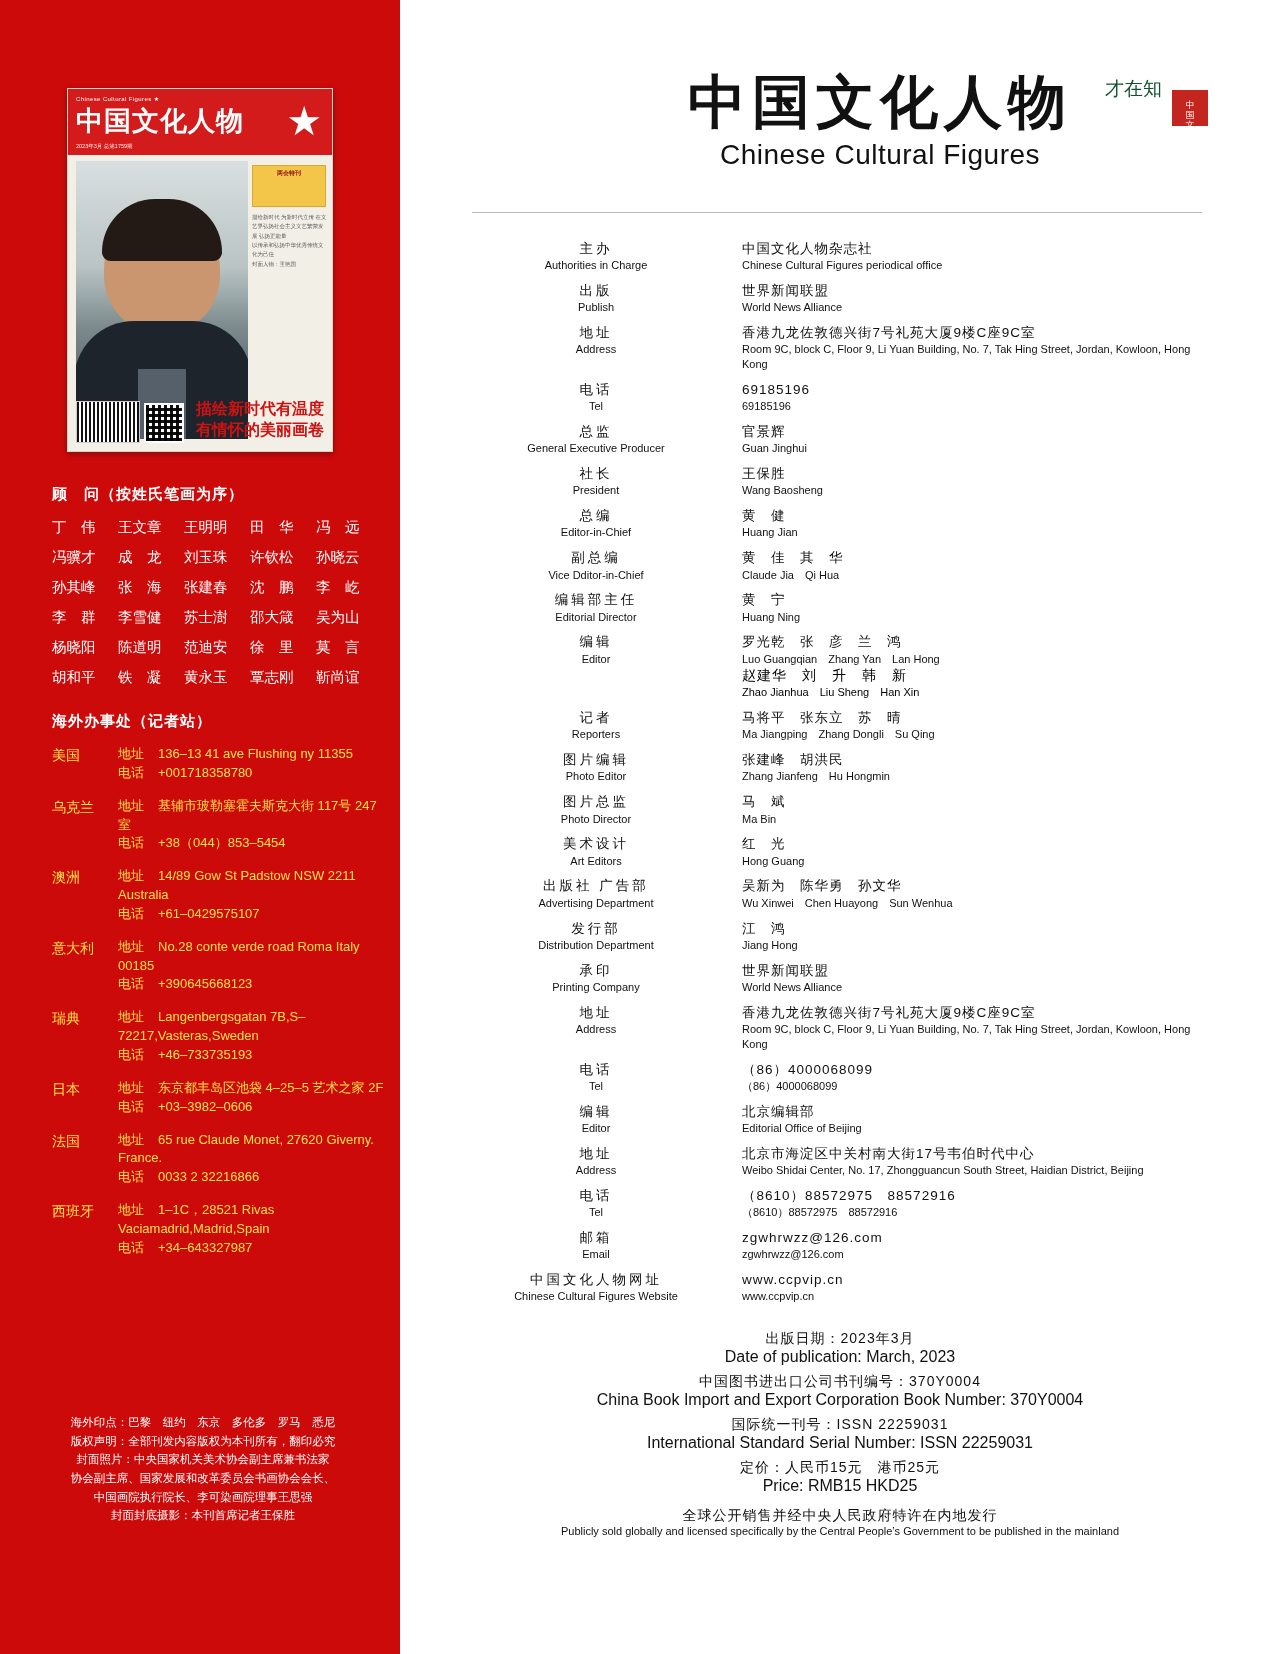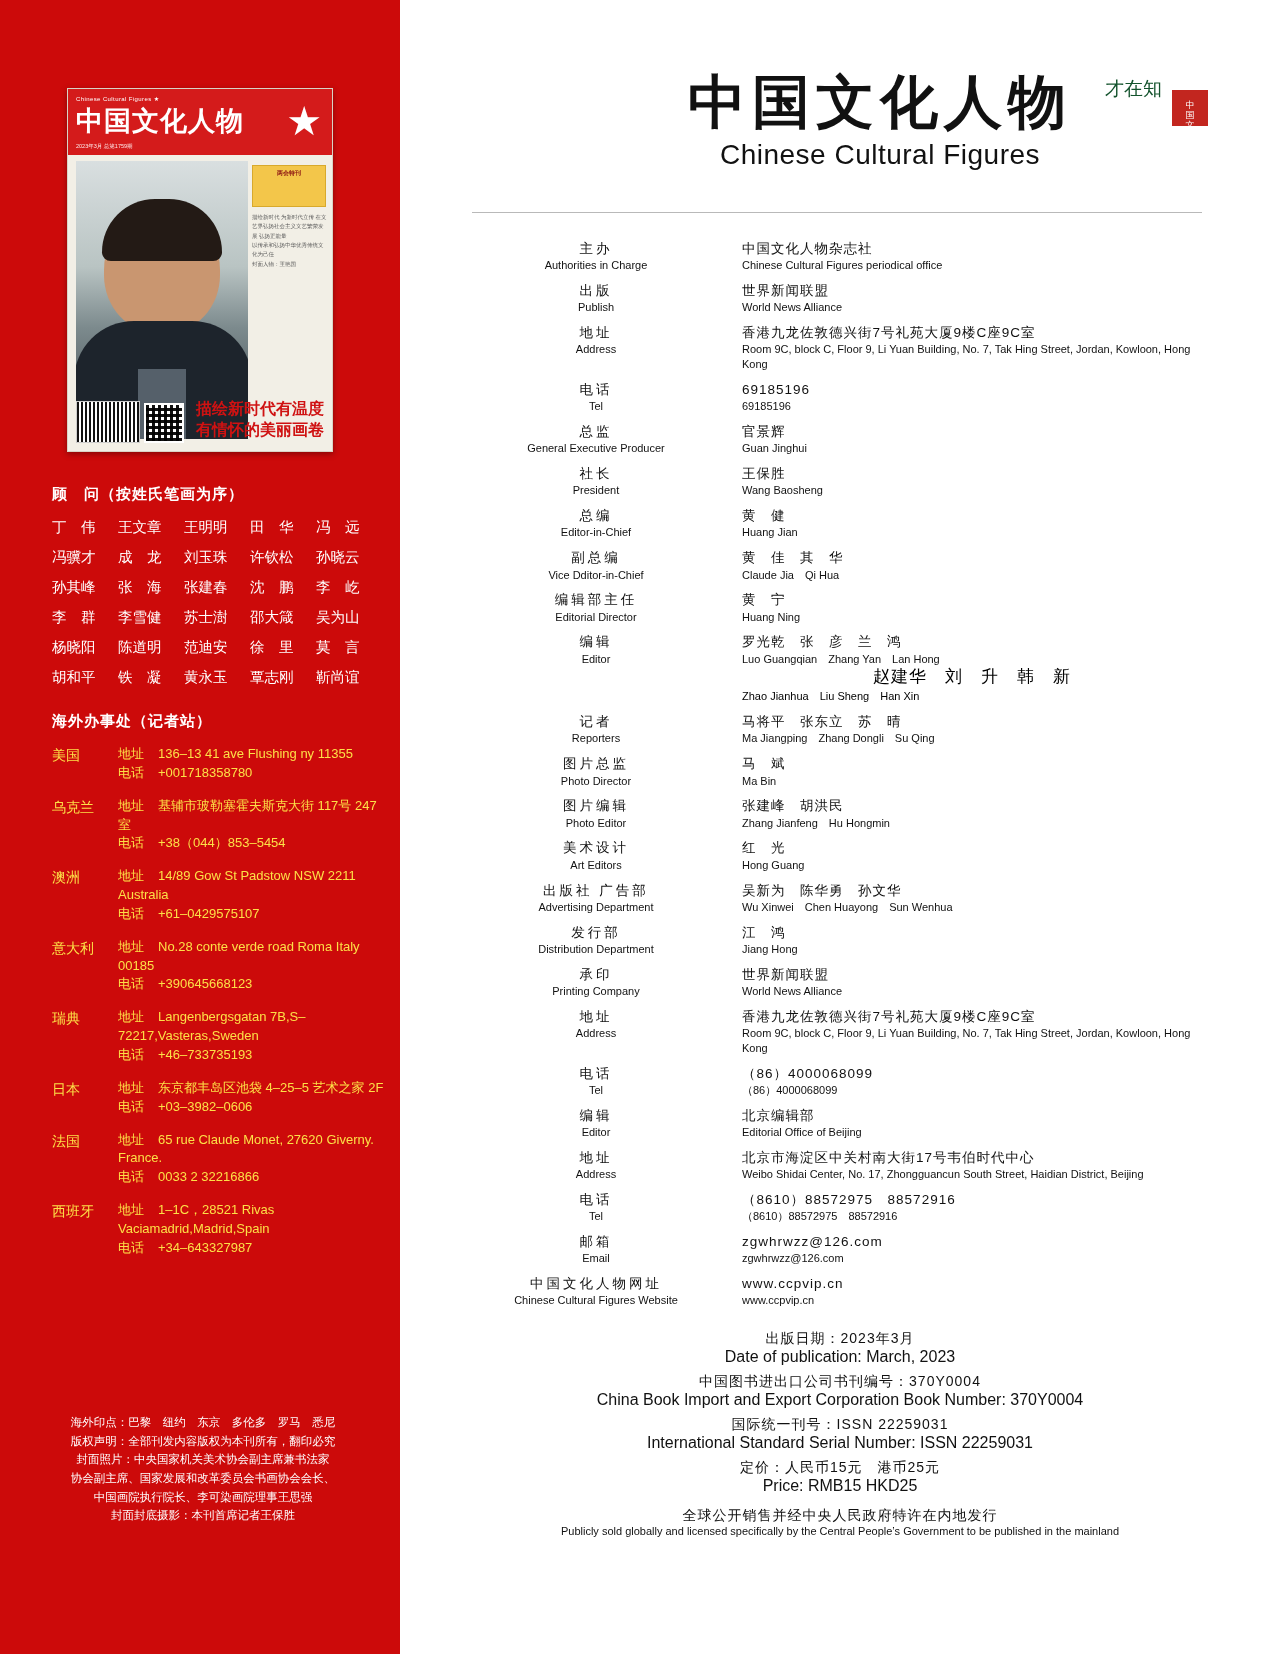--- a/index.html
+++ b/index.html
@@ -169,21 +169,21 @@
   
   #info-table { position:absolute; left:72px; top:240px; width:730px; }
   .inf-row { display:grid; grid-template-columns:270px 1fr; margin-bottom:9px; }
   .inf-label { text-align:center; padding-right:22px; line-height:1.35; }
   .inf-label .cn { font-size:13.5px; color:#111; letter-spacing:3px; }
   .inf-label .en { font-size:11px; color:#111; }
   .inf-value { line-height:1.35; }
   .inf-value .cn { font-size:13.5px; color:#111; letter-spacing:1px; }
   .inf-value .en { font-size:11px; color:#111; }
   .inf-value .cn2, .inf-value .en2 { display:block; }
-  .inf-value .cn2 { font-size:17px; letter-spacing:1px;text-align:center; }
+  .inf-value .cn2 { font-size:14px; letter-spacing:1px; }
   .inf-value .en2 { font-size:11px; }
 
   
   #pub-block { position:absolute; left:60px; top:1330px; width:760px; text-align:center; }
   .pub-row { margin-bottom:7px; }
   .pub-row .cn { display:block; font-size:14px; color:#111; letter-spacing:1px; }
   .pub-row .en { display:block; font-size:16px; color:#111; }
   #pub-final { margin-top:12px; }
   #pub-final .cn { font-size:14px; font-weight:normal; letter-spacing:1px; }
   #pub-final .en { font-size:11px; }
@@ -474,37 +474,37 @@
           <div class="en">Reporters</div>
         </div>
         <div class="inf-value">
           <div class="cn">马将平　张东立　苏　晴</div>
           <div class="en">Ma Jiangping　Zhang Dongli　Su Qing</div>
         </div>
       </div>
 
       <div class="inf-row">
         <div class="inf-label">
+          <div class="cn">图片编辑</div>
+          <div class="en">Photo Editor</div>
+        </div>
+        <div class="inf-value">
+          <div class="cn">张建峰　胡洪民</div>
+          <div class="en">Zhang Jianfeng　Hu Hongmin</div>
+        </div>
+      </div>
+
+      <div class="inf-row">
+        <div class="inf-label">
           <div class="cn">图片总监</div>
           <div class="en">Photo Director</div>
         </div>
         <div class="inf-value">
           <div class="cn">马　斌</div>
           <div class="en">Ma Bin</div>
-        </div>
-      </div>
-
-      <div class="inf-row">
-        <div class="inf-label">
-          <div class="cn">图片编辑</div>
-          <div class="en">Photo Editor</div>
-        </div>
-        <div class="inf-value">
-          <div class="cn">张建峰　胡洪民</div>
-          <div class="en">Zhang Jianfeng　Hu Hongmin</div>
         </div>
       </div>
 
       <div class="inf-row">
         <div class="inf-label">
           <div class="cn">美术设计</div>
           <div class="en">Art Editors</div>
         </div>
         <div class="inf-value">
           <div class="cn">红　光</div>

